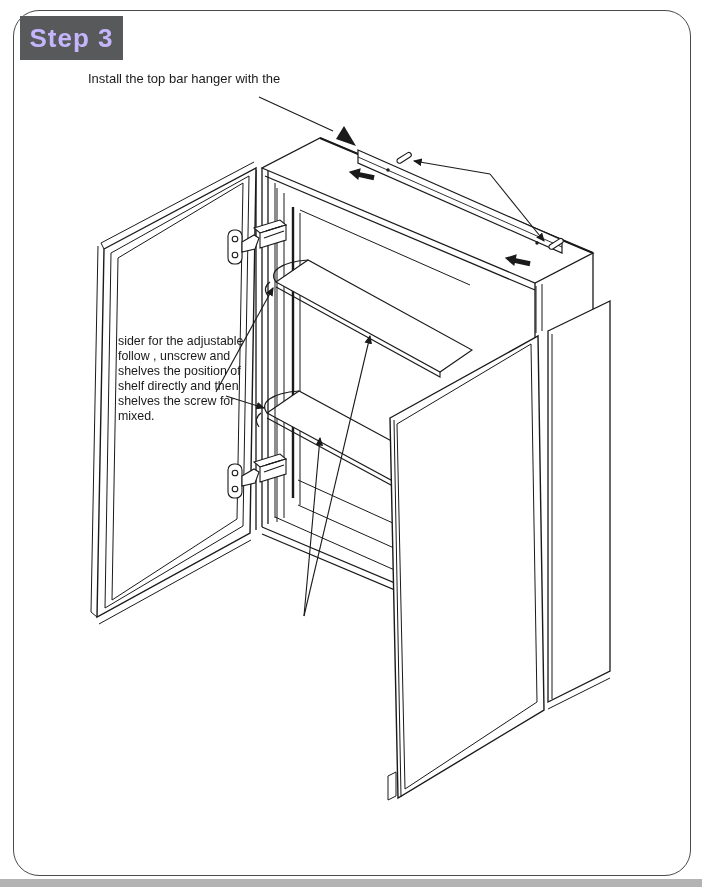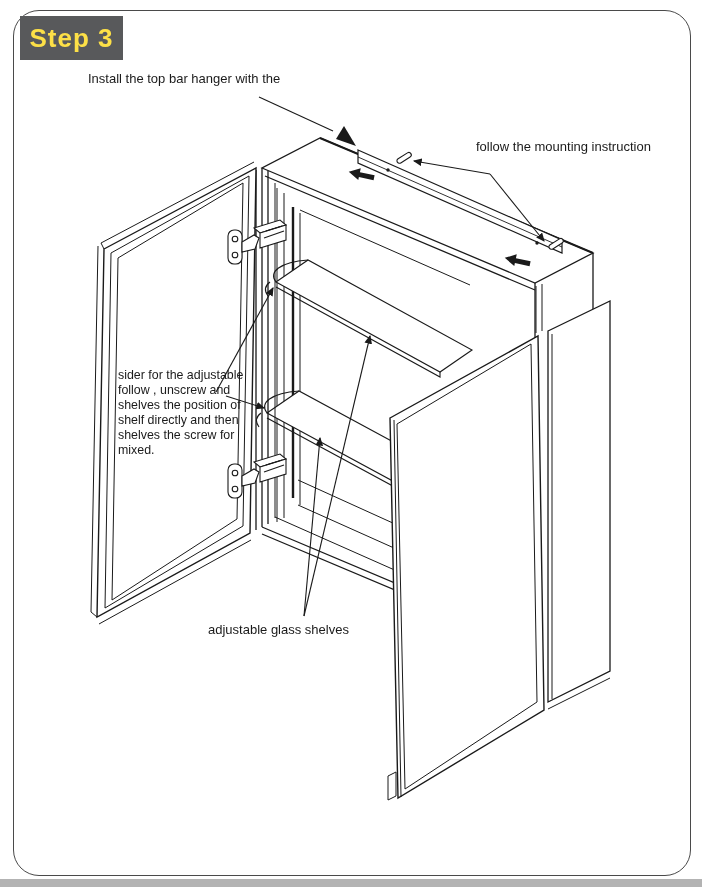--- a/index.html
+++ b/index.html
@@ -3,25 +3,25 @@
 <meta charset="utf-8">
 <style>
   html,body{margin:0;padding:0;background:#ffffff;}
   .page{position:relative;width:702px;height:887px;background:#ffffff;overflow:hidden;
         font-family:"Liberation Sans",sans-serif;color:#1a1a1a;}
   .page-border{position:absolute;left:13px;top:10px;width:676px;height:864px;
         border:1.6px solid #4a4a4a;border-radius:26px;}
   .bottom-edge{position:absolute;left:0;top:879px;width:702px;height:8px;background:#b3b3b3;}
   .step-badge{position:absolute;left:20px;top:16px;width:103px;height:44px;background:#58595b;
         display:flex;align-items:center;justify-content:center;}
-  .step-badge span{color:#fde047;font-size:26px;font-weight:bold;letter-spacing:1px;}
+  .step-badge span{color:#c4b5fd;font-size:26px;font-weight:bold;letter-spacing:1px;}
   .note{position:absolute;font-size:13px;line-height:19px;white-space:nowrap;}
   .note-install{left:88px;top:69px;}
   .note-follow{left:476px;top:137px;}
-  .note-sider{left:118px;top:368px;font-size:12.4px;line-height:15px;}
+  .note-sider{left:118px;top:334px;font-size:12.4px;line-height:15px;}
   .note-shelves{left:208px;top:620px;}
   svg{position:absolute;left:0;top:0;}
   svg *{vector-effect:non-scaling-stroke;}
 </style>
 </head>
 <body>
 
 <div class="page">
 
   <div class="page-border"></div>
@@ -146,27 +146,25 @@
   </svg>
 
   <div class="step-badge">
     <span>Step 3</span>
   </div>
 
   <div class="note note-install">
     <div>Install the top bar hanger with the</div>
   </div>
 
-  <div class="note note-follow">follow the mounting instruction</div>
 
   <div class="note note-sider">
     <div>sider for the adjustable</div>
     <div>follow , unscrew and</div>
     <div>shelves the position of</div>
     <div>shelf directly and then</div>
     <div>shelves the screw for</div>
     <div>mixed.</div>
   </div>
 
-  <div class="note note-shelves">adjustable glass shelves</div>
 
   <div class="bottom-edge"></div>
 </div>
 
 </body></html>

